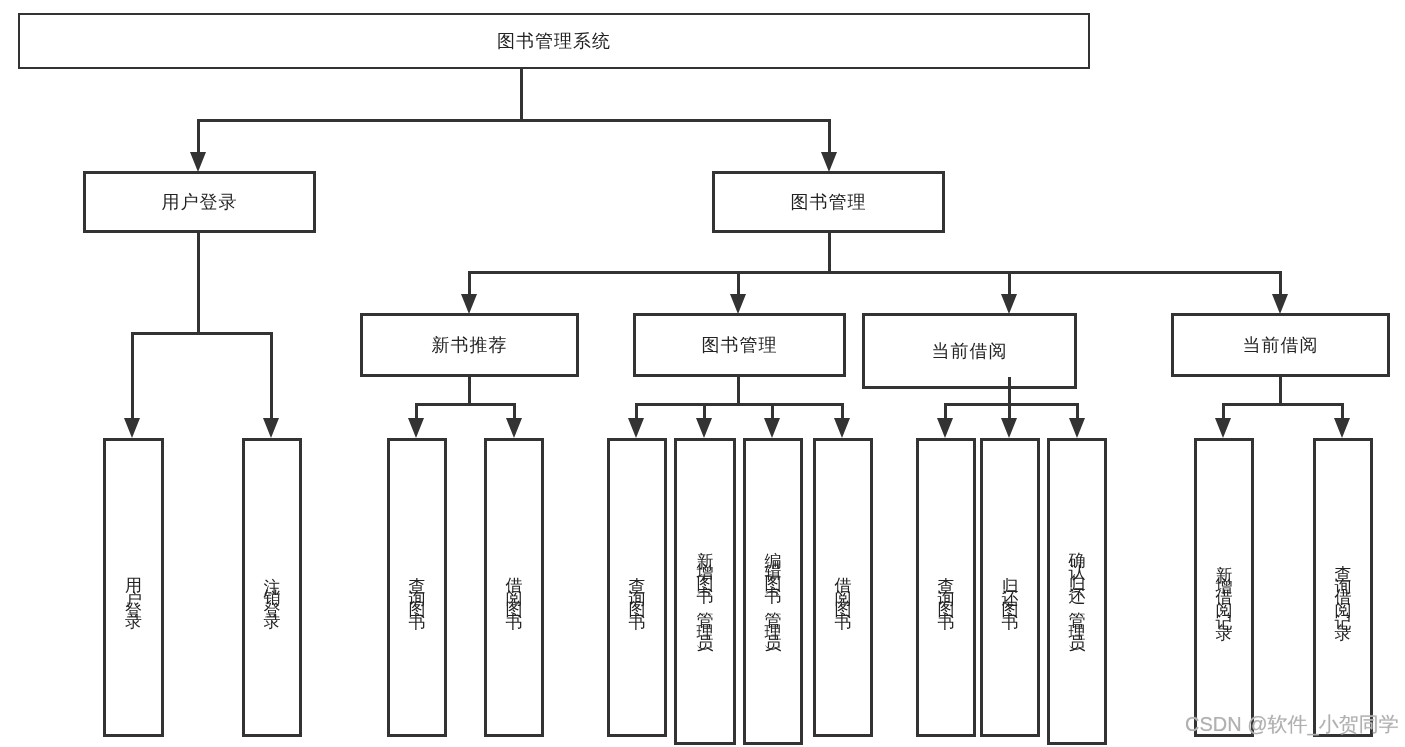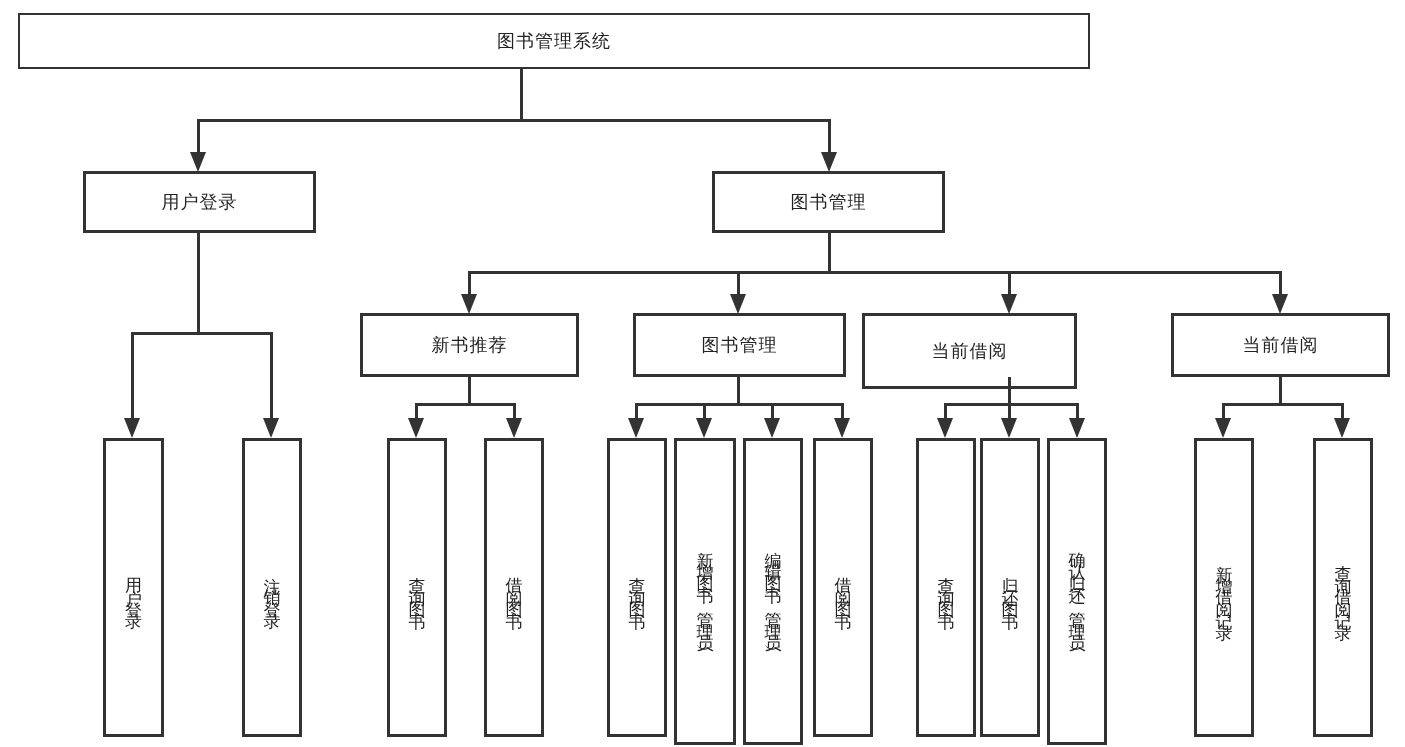--- a/index.html
+++ b/index.html
@@ -188,14 +188,15 @@
     <span class="vlabel">确认归还（管理员）</span>
   </div>
 
   <div class="node" style="left:1194px; top:438px; width:60px; height:299px;">
     <span class="vlabel">新增借阅记录</span>
   </div>
   <div class="node" style="left:1313px; top:438px; width:60px; height:299px;">
     <span class="vlabel">查询借阅记录</span>
   </div>
 
+  <div class="watermark">CSDN @软件_小贺同学</div>
 
 </div>
 
 </body></html>

